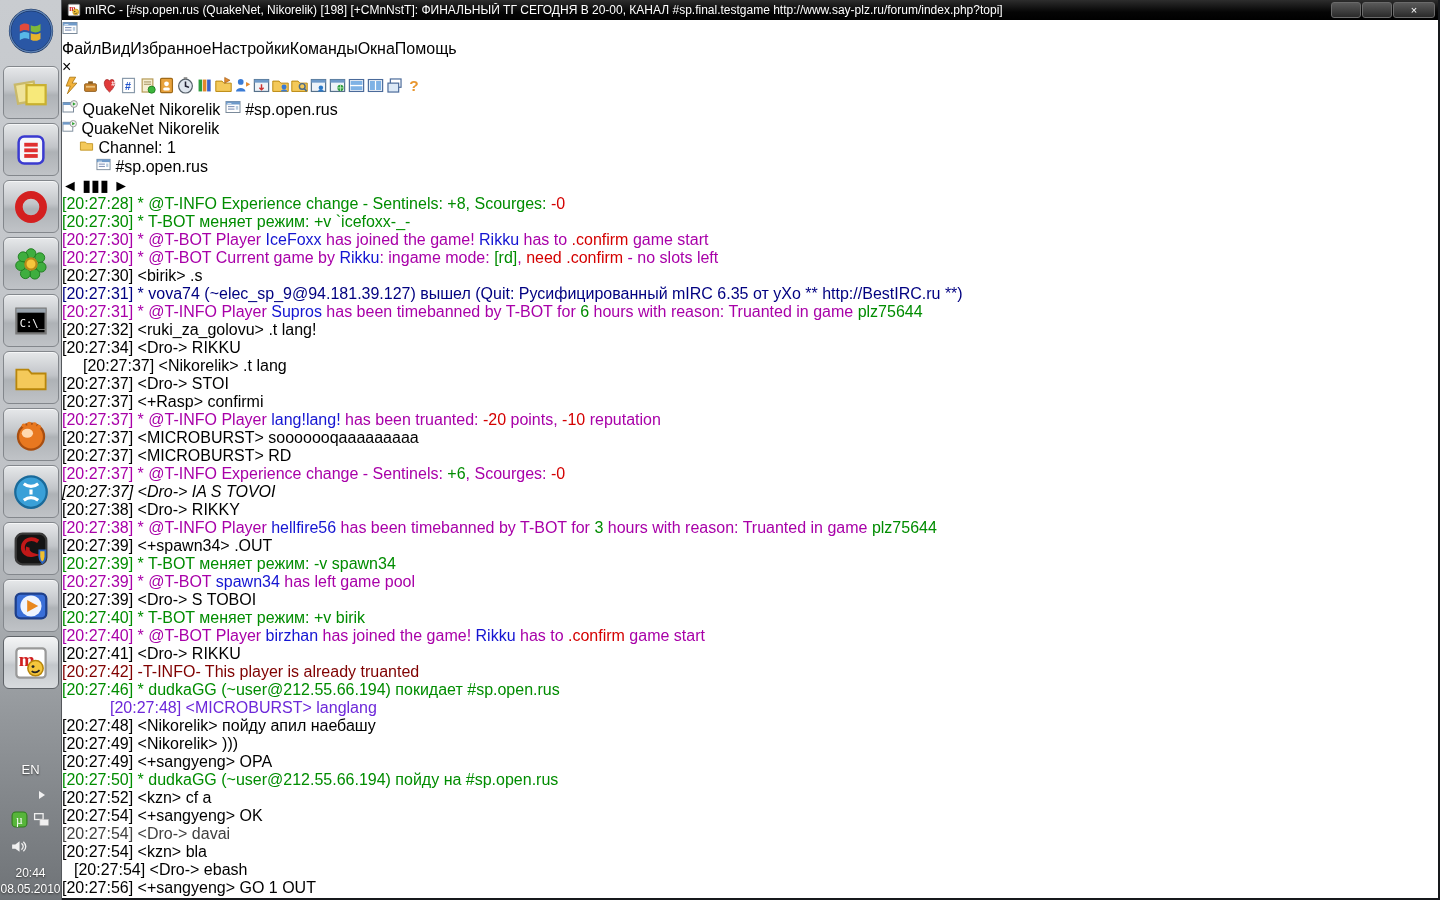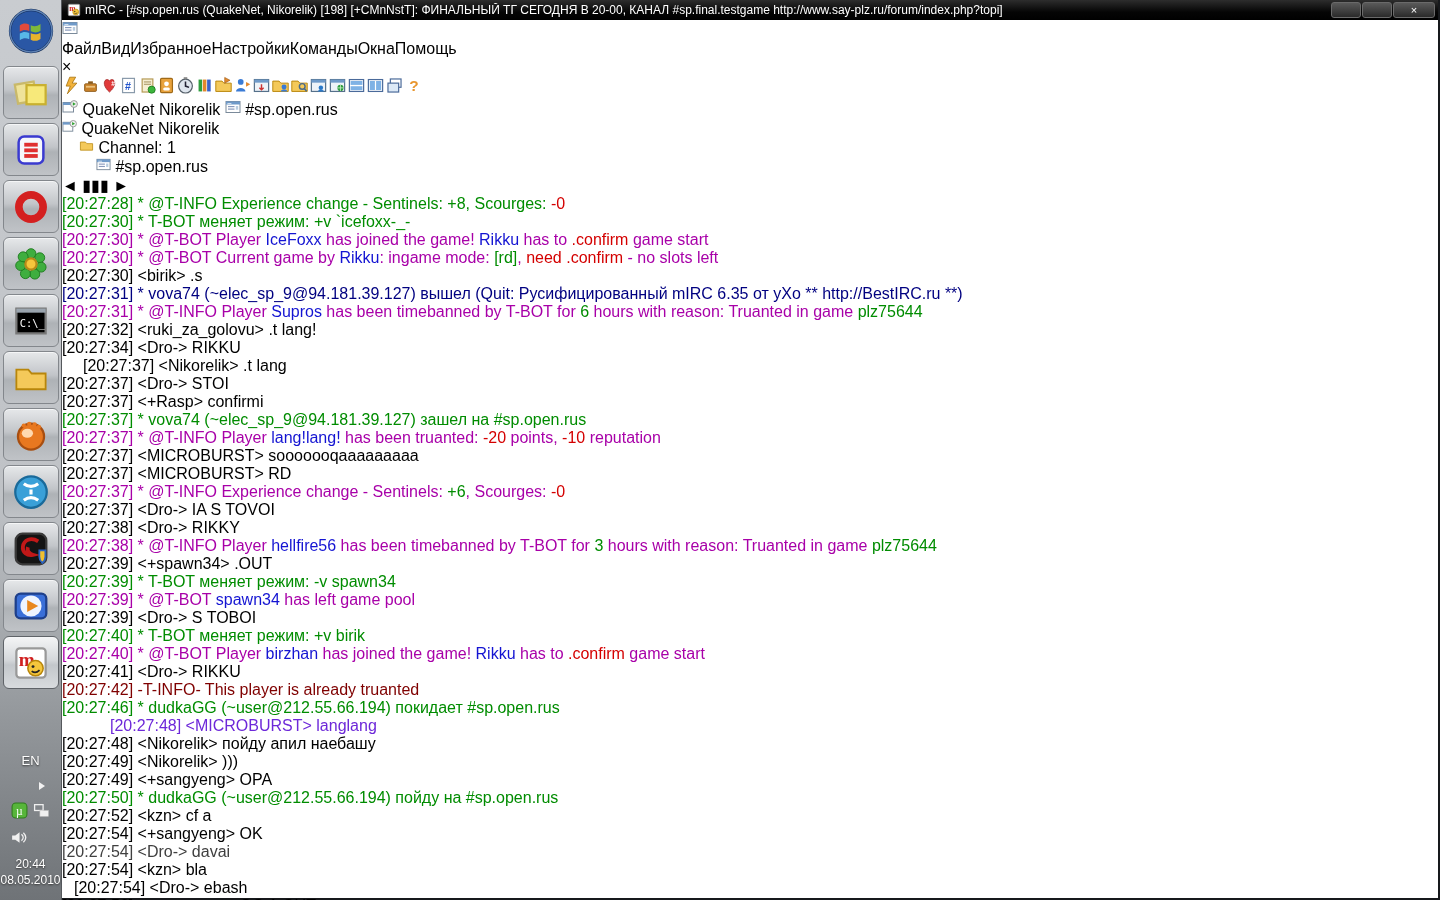--- a/index.html
+++ b/index.html
@@ -8,21 +8,21 @@
 
   
   #taskbar{width:62px;height:900px;display:flex;flex-direction:column;align-items:center;
     background:linear-gradient(180deg,#c9ccd0 0%,#bfc2c6 55%,#a2a6aa 72%,#84888c 88%,#6f7377 100%);
     border-right:1px solid #55585c;box-sizing:border-box;flex:0 0 62px;}
   .dock-btn{width:56px;height:53px;margin:2px 0;border:1px solid #83878c;border-radius:6px;
     background:linear-gradient(180deg,#e6e8ea 0%,#c2c5c9 45%,#aeb2b6 55%,#c0c3c7 100%);
     box-shadow:inset 0 1px 0 #f5f6f7;display:flex;align-items:center;justify-content:center;box-sizing:border-box;}
   .dock-btn.active{background:linear-gradient(180deg,#f4f5f6 0%,#d5d8db 45%,#c3c7cb 55%,#d8dbde 100%);border-color:#5f6368;}
   .dock-orb{width:56px;height:58px;display:flex;align-items:center;justify-content:center;margin:2px 0 4px 0;}
-  #tray{margin-top:auto;display:flex;flex-direction:column;align-items:center;color:#fff;padding-bottom:12px;}
+  #tray{margin-top:auto;display:flex;flex-direction:column;align-items:center;color:#fff;padding-bottom:3px;}
   #tray-lang{font-size:13px;color:#fff;text-shadow:0 1px 2px #333;margin-bottom:14px;}
   #tray-expand{width:0;height:0;border-left:6px solid #f2f2f2;border-top:4px solid transparent;border-bottom:4px solid transparent;margin-left:22px;margin-bottom:12px;}
   .tray-row{display:flex;gap:5px;align-items:center;margin-bottom:6px;}
   #tray-clock,#tray-date{font-size:12px;color:#fff;text-shadow:0 1px 2px #333;line-height:16px;}
 
   
   #mirc{flex:1;display:flex;flex-direction:column;min-width:0;border-right:2px solid #17191c;border-bottom:2px solid #17191c;box-sizing:border-box;background:#fff;}
 
   #titlebar{height:20px;background:linear-gradient(180deg,#2d2d2d 0%,#050505 60%,#000 100%);display:flex;align-items:center;color:#fff;flex:0 0 20px;}
   #title-icon{margin:0 4px 0 5px;display:flex;}
@@ -396,26 +396,25 @@
               <div class="chat-line"><span style="color: rgb(168, 0, 168);">[20:27:30] * @T-BOT Player </span><span style="color: rgb(20, 20, 210);">IceFoxx</span><span style="color: rgb(168, 0, 168);"> has joined the game! </span><span style="color: rgb(20, 20, 210);">Rikku</span><span style="color: rgb(168, 0, 168);"> has to </span><span style="color: rgb(212, 0, 0);">.confirm</span><span style="color: rgb(168, 0, 168);"> game start</span></div>
               <div class="chat-line"><span style="color: rgb(168, 0, 168);">[20:27:30] * @T-BOT Current game by </span><span style="color: rgb(20, 20, 210);">Rikku</span><span style="color: rgb(168, 0, 168);">: ingame mode: </span><span style="color: rgb(0, 140, 0);">[rd]</span><span style="color: rgb(168, 0, 168);">, </span><span style="color: rgb(212, 0, 0);">need .confirm</span><span style="color: rgb(168, 0, 168);"> - no slots left</span></div>
               <div class="chat-line"><span style="color: rgb(0, 0, 0);">[20:27:30] &lt;birik&gt; .s</span></div>
               <div class="chat-line"><span style="color: rgb(0, 0, 128);">[20:27:31] * vova74 (~elec_sp_9@94.181.39.127) вышел (Quit: Русифицированный mIRC 6.35 от yXo ** http://BestIRC.ru **)</span></div>
               <div class="chat-line"><span style="color: rgb(168, 0, 168);">[20:27:31] * @T-INFO Player </span><span style="color: rgb(20, 20, 210);">Supros</span><span style="color: rgb(168, 0, 168);"> has been timebanned by T-BOT for </span><span style="color: rgb(0, 140, 0);">6</span><span style="color: rgb(168, 0, 168);"> hours with reason: Truanted in game </span><span style="color: rgb(0, 140, 0);">plz75644</span></div>
               <div class="chat-line"><span style="color: rgb(0, 0, 0);">[20:27:32] &lt;ruki_za_golovu&gt; .t lang!</span></div>
               <div class="chat-line"><span style="color: rgb(0, 0, 0);">[20:27:34] &lt;Dro-&gt; RIKKU</span></div>
               <div class="chat-line"><span style="color: rgb(0, 0, 0); padding-left: 21px;">[20:27:37] &lt;Nikorelik&gt; .t lang</span></div>
               <div class="chat-line"><span style="color: rgb(0, 0, 0);">[20:27:37] &lt;Dro-&gt; STOI</span></div>
               <div class="chat-line"><span style="color: rgb(0, 0, 0); margin-top: 40px;">[20:27:37] &lt;+Rasp&gt; confirmi</span></div>
-              <div class="chat-line"><span style="color: rgb(0, 140, 0);">[20:27:37] * vova74 (~elec_sp_9@94.181.39.127) зашел на #sp.open.rus</span></div>
               <div class="chat-line"><span style="color: rgb(168, 0, 168);">[20:27:37] * @T-INFO Player </span><span style="color: rgb(20, 20, 210);">lang!lang!</span><span style="color: rgb(168, 0, 168);"> has been truanted: </span><span style="color: rgb(212, 0, 0);">-20</span><span style="color: rgb(168, 0, 168);"> points, </span><span style="color: rgb(212, 0, 0);">-10</span><span style="color: rgb(168, 0, 168);"> reputation</span></div>
               <div class="chat-line"><span style="color: rgb(0, 0, 0);">[20:27:37] &lt;MICROBURST&gt; sooooooqaaaaaaaaa</span></div>
               <div class="chat-line"><span style="color: rgb(0, 0, 0);">[20:27:37] &lt;MICROBURST&gt; RD</span></div>
               <div class="chat-line"><span style="color: rgb(168, 0, 168);">[20:27:37] * @T-INFO Experience change - Sentinels: </span><span style="color: rgb(0, 140, 0);">+6</span><span style="color: rgb(168, 0, 168);">, Scourges: </span><span style="color: rgb(212, 0, 0);">-0</span></div>
-              <div class="chat-line"><span style="color: rgb(0, 0, 0);">[20:27:37] &lt;Dro-&gt; IA S TOVOI</span></div>
+              <div class="chat-line"><span style="color: rgb(0, 0, 0); font-style: italic;">[20:27:37] &lt;Dro-&gt; IA S TOVOI</span></div>
               <div class="chat-line"><span style="color: rgb(0, 0, 0);">[20:27:38] &lt;Dro-&gt; RIKKY</span></div>
               <div class="chat-line"><span style="color: rgb(168, 0, 168);">[20:27:38] * @T-INFO Player </span><span style="color: rgb(20, 20, 210);">hellfire56</span><span style="color: rgb(168, 0, 168);"> has been timebanned by T-BOT for </span><span style="color: rgb(0, 140, 0);">3</span><span style="color: rgb(168, 0, 168);"> hours with reason: Truanted in game </span><span style="color: rgb(0, 140, 0);">plz75644</span></div>
               <div class="chat-line"><span style="color: rgb(0, 0, 0);">[20:27:39] &lt;+spawn34&gt; .OUT</span></div>
               <div class="chat-line"><span style="color: rgb(0, 140, 0);">[20:27:39] * T-BOT меняет режим: -v spawn34</span></div>
               <div class="chat-line"><span style="color: rgb(168, 0, 168);">[20:27:39] * @T-BOT </span><span style="color: rgb(20, 20, 210);">spawn34</span><span style="color: rgb(168, 0, 168);"> has left game pool</span></div>
               <div class="chat-line"><span style="color: rgb(0, 0, 0);">[20:27:39] &lt;Dro-&gt; S TOBOI</span></div>
               <div class="chat-line"><span style="color: rgb(0, 140, 0);">[20:27:40] * T-BOT меняет режим: +v birik</span></div>
               <div class="chat-line"><span style="color: rgb(168, 0, 168);">[20:27:40] * @T-BOT Player </span><span style="color: rgb(20, 20, 210);">birzhan</span><span style="color: rgb(168, 0, 168);"> has joined the game! </span><span style="color: rgb(20, 20, 210);">Rikku</span><span style="color: rgb(168, 0, 168);"> has to </span><span style="color: rgb(212, 0, 0);">.confirm</span><span style="color: rgb(168, 0, 168);"> game start</span></div>
               <div class="chat-line"><span style="color: rgb(0, 0, 0);">[20:27:41] &lt;Dro-&gt; RIKKU</span></div>
               <div class="chat-line"><span style="color: rgb(127, 0, 0);">[20:27:42] -T-INFO- This player is already truanted</span></div>

